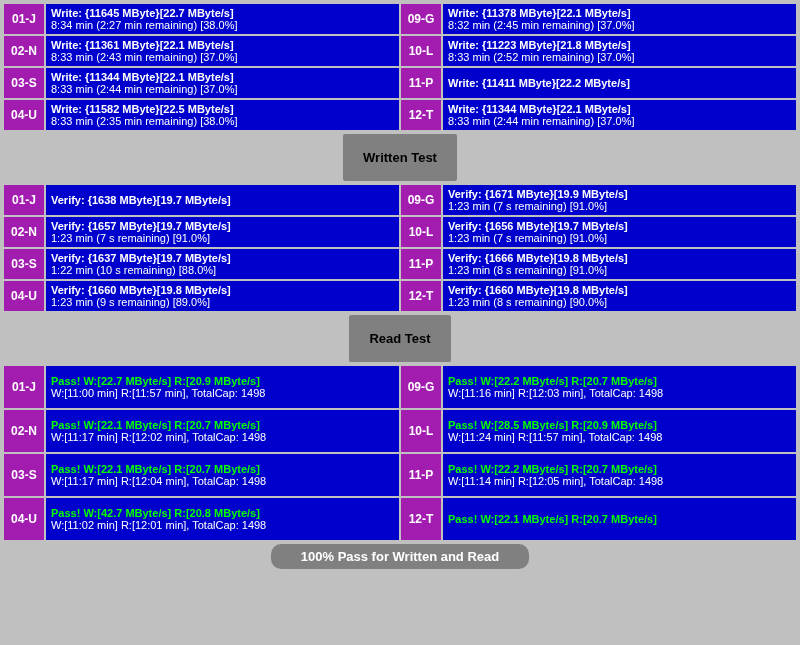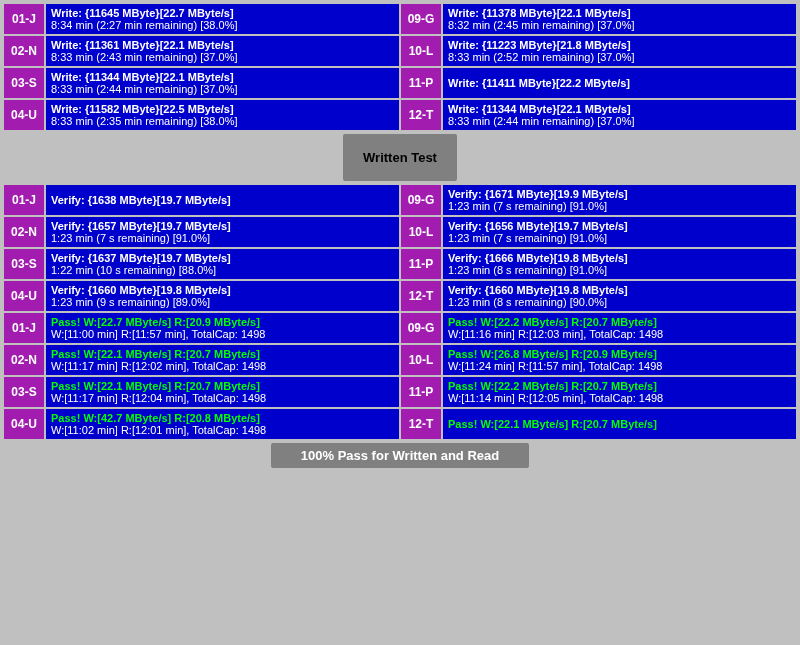--- a/index.html
+++ b/index.html
@@ -64,21 +64,21 @@
     }
     .row-with-label {
       display: grid;
       grid-template-columns: 40px 1fr 40px 1fr;
       gap: 2px;
       margin-bottom: 2px;
     }
     .pass-cell {
       background: #0000cd;
       color: white;
-      padding: 3px 5px;
+      padding: 9px 5px;
       display: flex;
       flex-direction: column;
       justify-content: center;
     }
     .pass-row1 {
       font-weight: bold;
       font-size: 11px;
       color: #00ff00;
       white-space: nowrap;
       overflow: hidden;
@@ -94,21 +94,21 @@
       align-items: center;
       margin-top: 4px;
       padding-bottom: 4px;
     }
     .footer-text {
       background: #808080;
       color: white;
       padding: 5px 30px;
       font-size: 13px;
       font-weight: bold;
-      border-radius: 2px;
+      border-radius: 10px;
     }
   </style>
 </head>
 <body>
 
 <div class="main-container">
 
   <div class="section">
     <div class="row-with-label">
       <div class="device-label">01-J</div>
@@ -206,20 +206,23 @@
         <div class="cell-row2">1:23 min (9 s remaining)  [89.0%]</div>
       </div>
       <div class="device-label">12-T</div>
       <div class="cell">
         <div class="cell-row1">Verify: {1660 MByte}[19.8 MByte/s]</div>
         <div class="cell-row2">1:23 min (8 s remaining)  [90.0%]</div>
       </div>
     </div>
   </div>
 
+  <div class="label-row">
+    <div class="section-label">Read Test</div>
+  </div>
 
   <div class="section">
     <div class="row-with-label">
       <div class="device-label">01-J</div>
       <div class="pass-cell">
         <div class="pass-row1">Pass! W:[22.7 MByte/s] R:[20.9 MByte/s]</div>
         <div class="pass-row2">W:[11:00 min] R:[11:57 min], TotalCap: 1498</div>
       </div>
       <div class="device-label">09-G</div>
       <div class="pass-cell">
@@ -228,21 +231,21 @@
       </div>
     </div>
     <div class="row-with-label">
       <div class="device-label">02-N</div>
       <div class="pass-cell">
         <div class="pass-row1">Pass! W:[22.1 MByte/s] R:[20.7 MByte/s]</div>
         <div class="pass-row2">W:[11:17 min] R:[12:02 min], TotalCap: 1498</div>
       </div>
       <div class="device-label">10-L</div>
       <div class="pass-cell">
-        <div class="pass-row1">Pass! W:[26.8 MByte/s] R:[20.9 MByte/s]</div>
+        <div class="pass-row1">Pass! W:[28.5 MByte/s] R:[20.9 MByte/s]</div>
         <div class="pass-row2">W:[11:24 min] R:[11:57 min], TotalCap: 1498</div>
       </div>
     </div>
     <div class="row-with-label">
       <div class="device-label">03-S</div>
       <div class="pass-cell">
         <div class="pass-row1">Pass! W:[22.1 MByte/s] R:[20.7 MByte/s]</div>
         <div class="pass-row2">W:[11:17 min] R:[12:04 min], TotalCap: 1498</div>
       </div>
       <div class="device-label">11-P</div>

